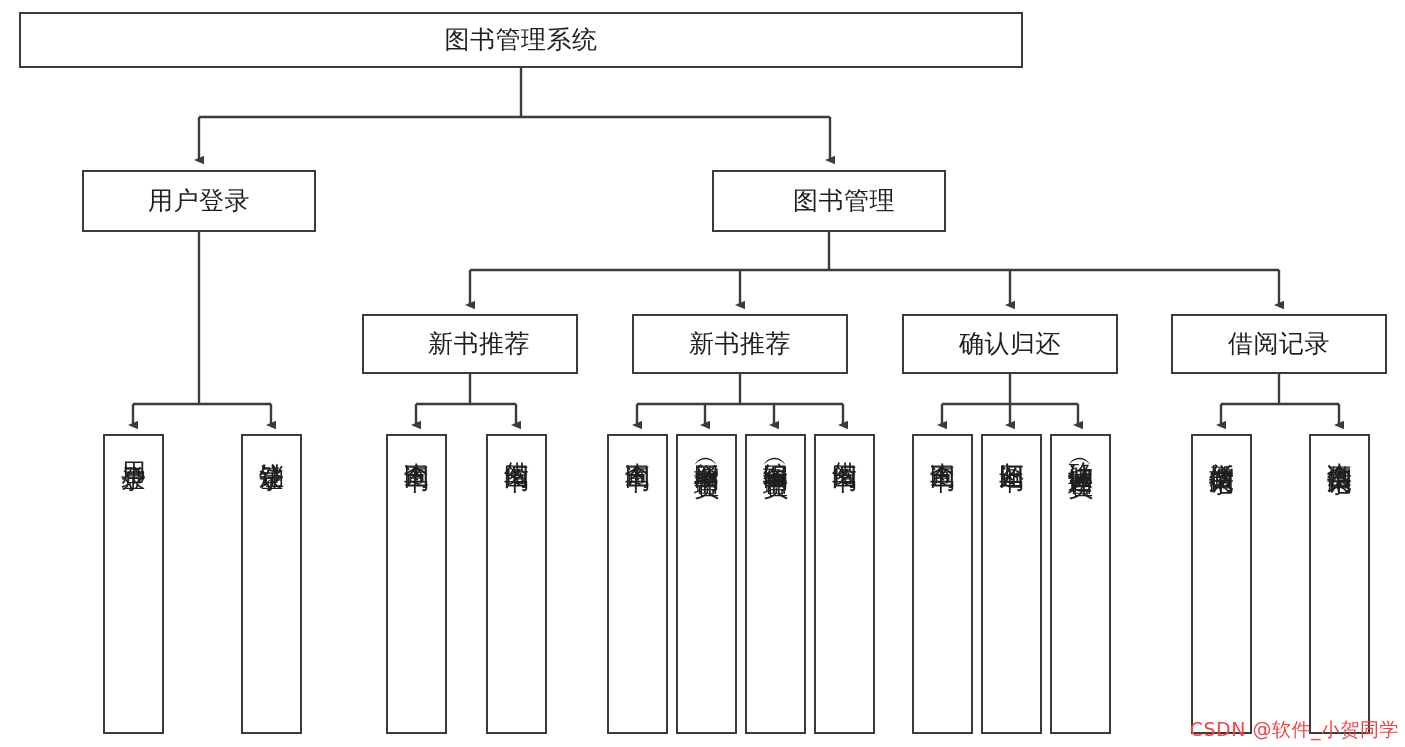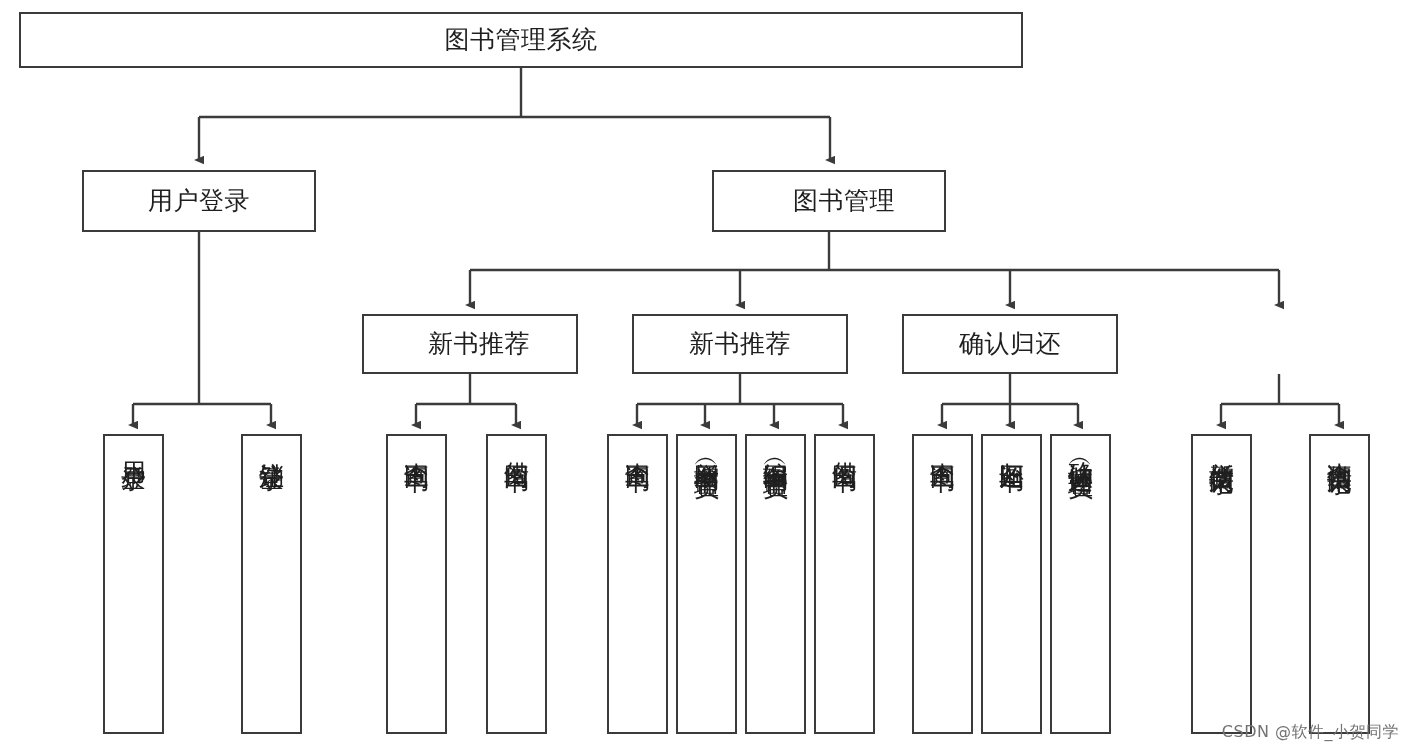--- a/index.html
+++ b/index.html
@@ -61,22 +61,22 @@
     text-orientation: upright;
     font-size: 25px;
     line-height: 1.0;
     letter-spacing: 2px;
     max-height: 100%;
   }
   .watermark {
     position: absolute;
     right: 6px;
     bottom: 4px;
-    font-size: 16px;
-    color: #737373;
+    font-size: 19px;
+    color: #ef4444;
     z-index: 5;
     white-space: nowrap;
     letter-spacing: 0.5px;
   }
 </style>
 </head>
 <body>
 
 <div id="canvas">
 
@@ -143,20 +143,23 @@
 
   <div class="node h" style="left:362px; top:314px; width:216px; height:60px;padding-left:18px;">
     <span class="label">新书推荐</span>
   </div>
   <div class="node h" style="left:632px; top:314px; width:216px; height:60px;">
     <span class="label">新书推荐</span>
   </div>
   <div class="node h" style="left:902px; top:314px; width:216px; height:60px;">
     <span class="label">确认归还</span>
   </div>
+  <div class="node h" style="left:1171px; top:314px; width:216px; height:60px;">
+    <span class="label">借阅记录</span>
+  </div>
 
   <div class="node v" style="left:103px; top:434px; width:61px; height:300px;">
     <span class="label">用户登录</span>
   </div>
   <div class="node v" style="left:241px; top:434px; width:61px; height:300px;">
     <span class="label">注销登录</span>
   </div>
 
   <div class="node v" style="left:386px; top:434px; width:61px; height:300px;">
     <span class="label">查询图书</span>

